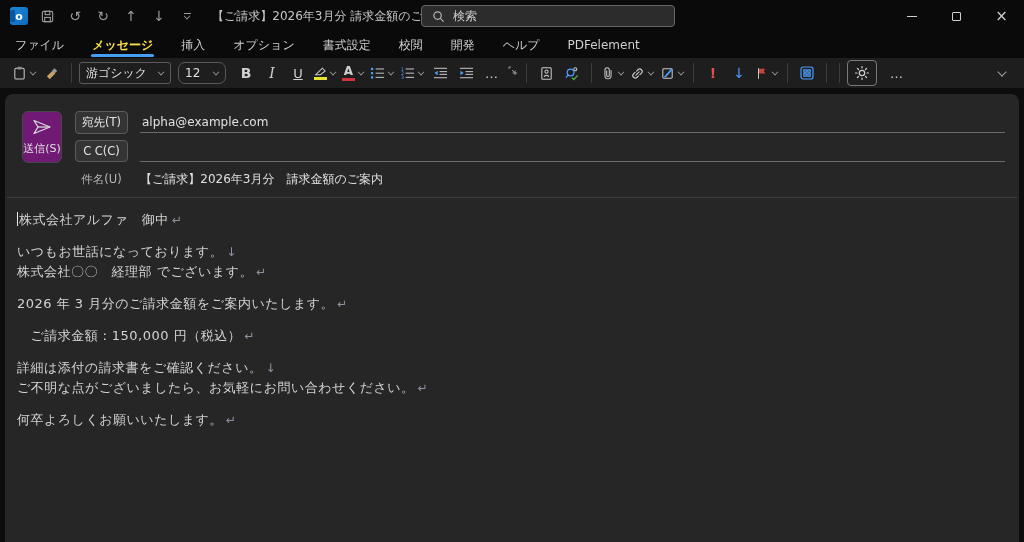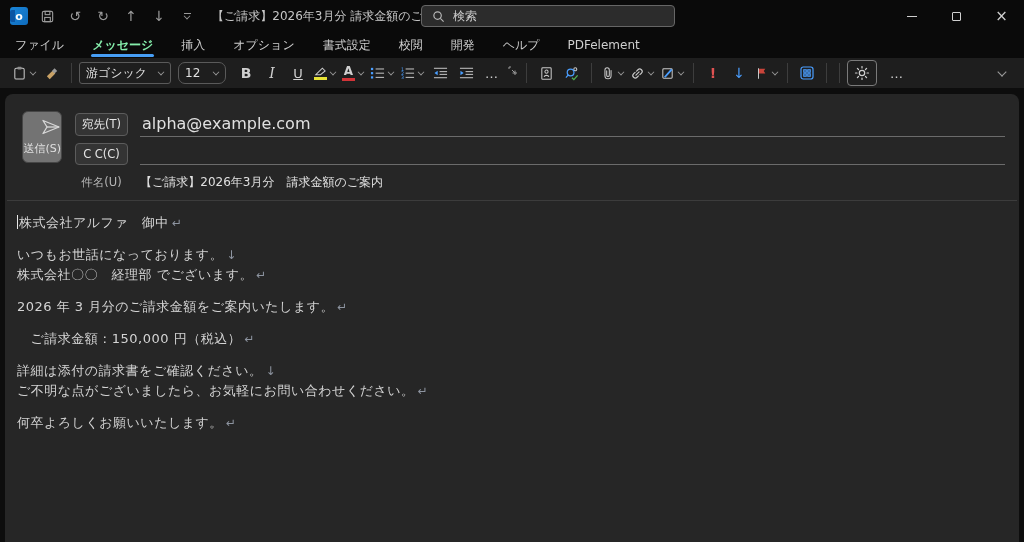--- a/index.html
+++ b/index.html
@@ -30,21 +30,21 @@
   .restore-glyph { position:relative; width:9px; height:9px; border:1px solid #cfcfcf; border-radius:1px; background:#0a0a0a; }
   .restore-glyph::before { content:""; position:absolute; left:2px; top:-3px; width:9px; height:9px;
     border:1px solid #cfcfcf; border-radius:1px; z-index:-1; }
   .close-glyph { font-size:15px; line-height:1; }
 
   
   .ribbon-tabs { height:26px; background:#0a0a0a; display:flex; align-items:stretch; gap:22px;
     padding-left:12px; }
   .rtab { position:relative; display:flex; align-items:center; padding:0 3px; font-size:12px;
     color:#cfcfcf; white-space:nowrap; }
-  .rtab.active { color:#86efac; font-weight:bold;align-items:center; }
+  .rtab.active { color:#fde047; font-weight:bold;align-items:center; }
   .rtab.active::after { content:""; position:absolute; left:2px; right:2px; bottom:1px; height:3px;
     background:#479ef5; border-radius:2px; }
 
   
   .toolbar { height:33px; background:#1e1e1e; border-bottom:3px solid #0d0d0d;
     display:flex; align-items:center; padding:9px 10px; gap:2px; }
   .tbtn { height:26px; min-width:24px; display:flex; align-items:center; justify-content:center;
     gap:3px; border-radius:3px; color:#d0d0d0; padding:0 2px; }
   .tsep { width:1px; height:20px; background:#3d3d3d; margin:0 5px; flex:none; }
   .combo { height:22px; border:1px solid #5a5a5a; border-radius:3px; display:flex; align-items:center;
@@ -62,29 +62,29 @@
   .editor-label { font-size:12px; color:#d0d0d0; margin-left:2px; white-space:nowrap; }
   .sun-btn { border:1px solid #7a7a7a; border-radius:4px; width:30px; height:26px; }
   .collapse-btn { margin-left:auto; }
   .imp-high { color:#e05252; font-weight:bold; font-size:14px; }
   .imp-low { color:#4a9eff; font-size:14px; }
   svg.ic { display:block; }
 
   
   .card { position:absolute; left:5px; right:5px; top:94px; bottom:-12px; background:#262626;
     border-radius:8px; }
-  .send-btn { position:absolute; left:17px; top:17px; width:40px; height:52px; background:#737373;
-    border:1px solid #464646; border-radius:6px; display:flex; flex-direction:column; align-items:flex-end;
+  .send-btn { position:absolute; left:17px; top:17px; width:40px; height:52px; background:#701a75;
+    border:1px solid #464646; border-radius:6px; display:flex; flex-direction:column; align-items:center;
     justify-content:center; gap:5px; color:#e0e0e0; font-size:11px; }
   .hdr { padding:17px 14px 0 70px; }
   .hdr-row { display:flex; align-items:center; margin-bottom:6px; }
   .field-btn { background:#343434; border:1px solid #5c5c5c; border-radius:4px; color:#e4e4e4;
     font-size:11.5px; padding:3px 0; width:53px; text-align:center; flex:none; }
   .field-line { flex:1; margin-left:12px; border-bottom:1px solid #6b6b6b; padding:3px 2px;
-    font-size:16px; color:#e0e0e0; min-height:21px; white-space:nowrap; }
+    font-size:12px; color:#e0e0e0; min-height:21px; white-space:nowrap; }
   .subj-row { display:flex; align-items:center; margin-top:9px; padding-bottom:9px; }
   .subj-label { width:53px; text-align:center; font-size:11.5px; color:#b5b5b5; flex:none; }
   .subj-value { margin-left:12px; font-size:12px; color:#e0e0e0; white-space:nowrap; }
   .hdr-divider { border-bottom:1px solid #3c3c3c; margin:0 2px; }
 
   
   .msg-body { padding:12px 14px 0 12px; font-size:13px; line-height:20px; color:#d4d4d4;
     letter-spacing:0.5px; }
   .body-line { white-space:pre-wrap; position:relative; }
   .body-line.gap { margin-bottom:12px; }

